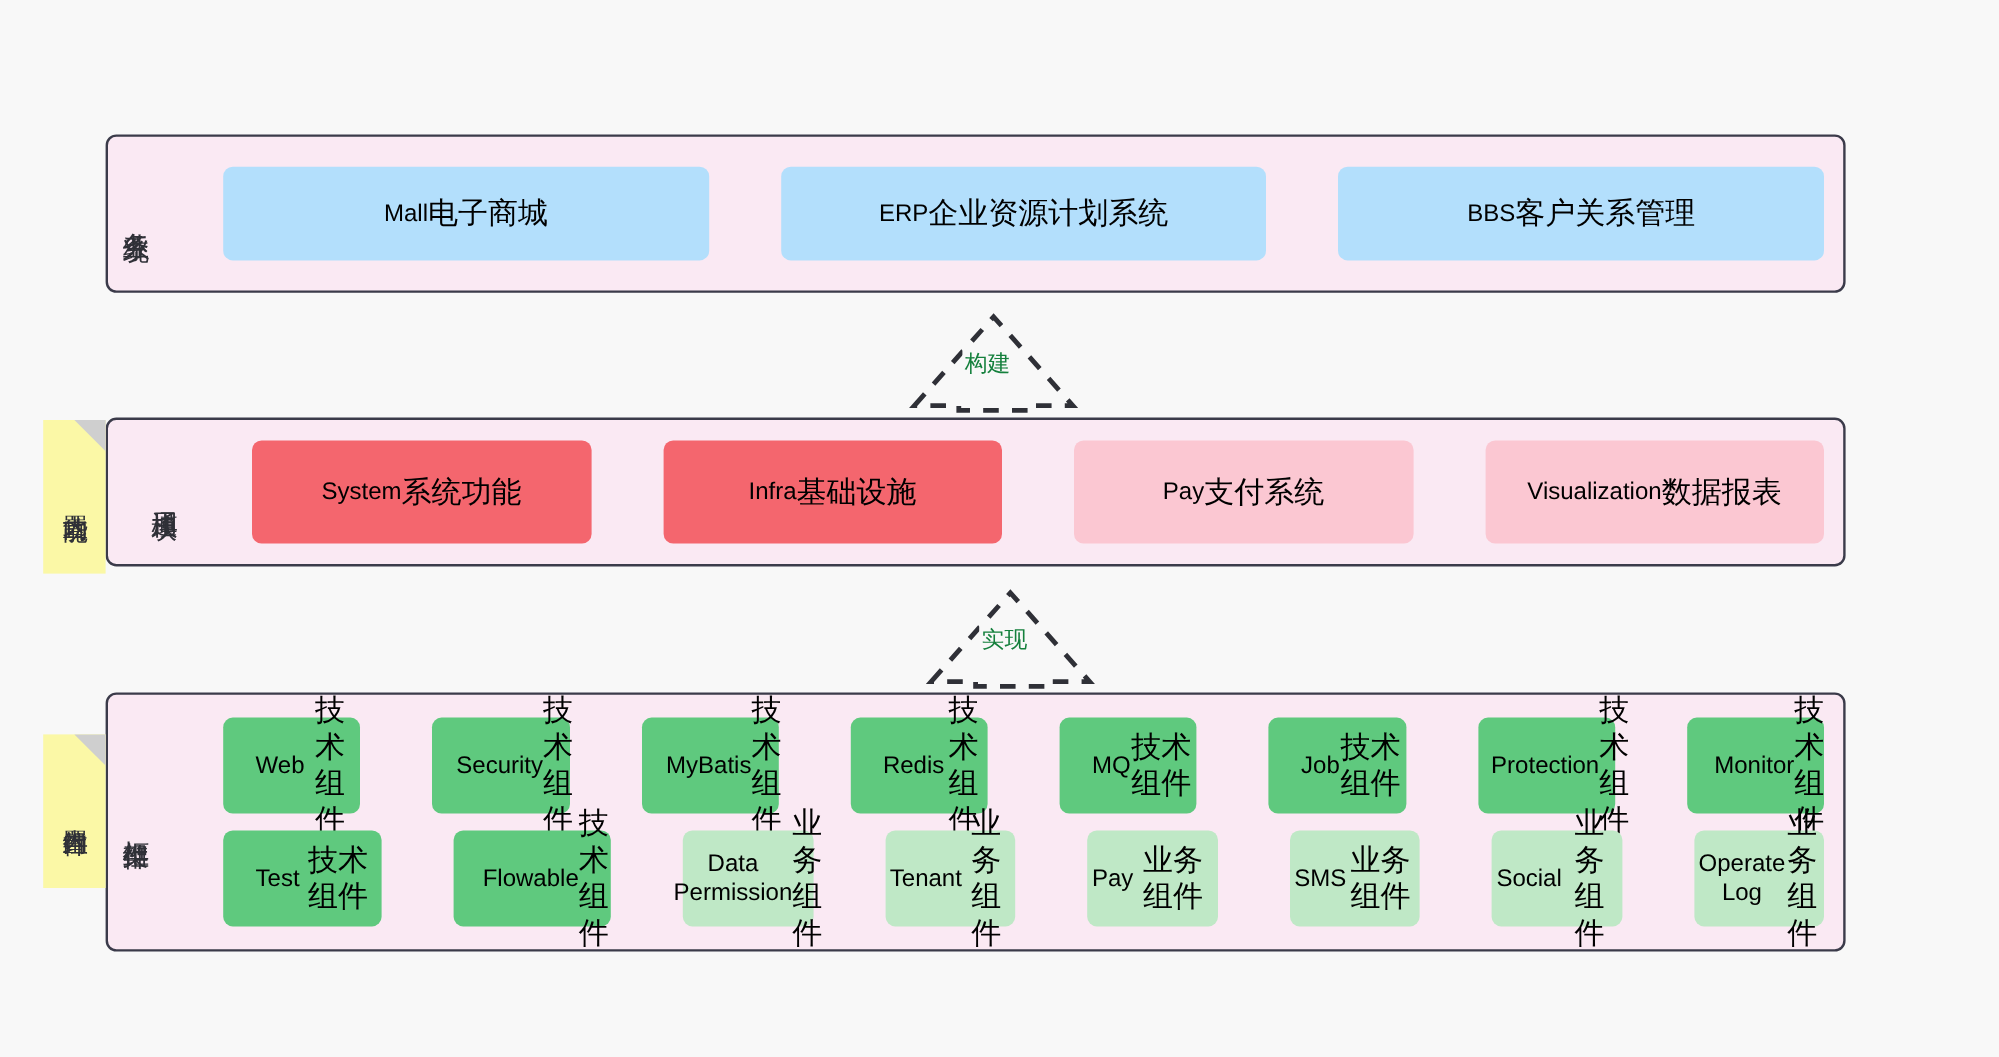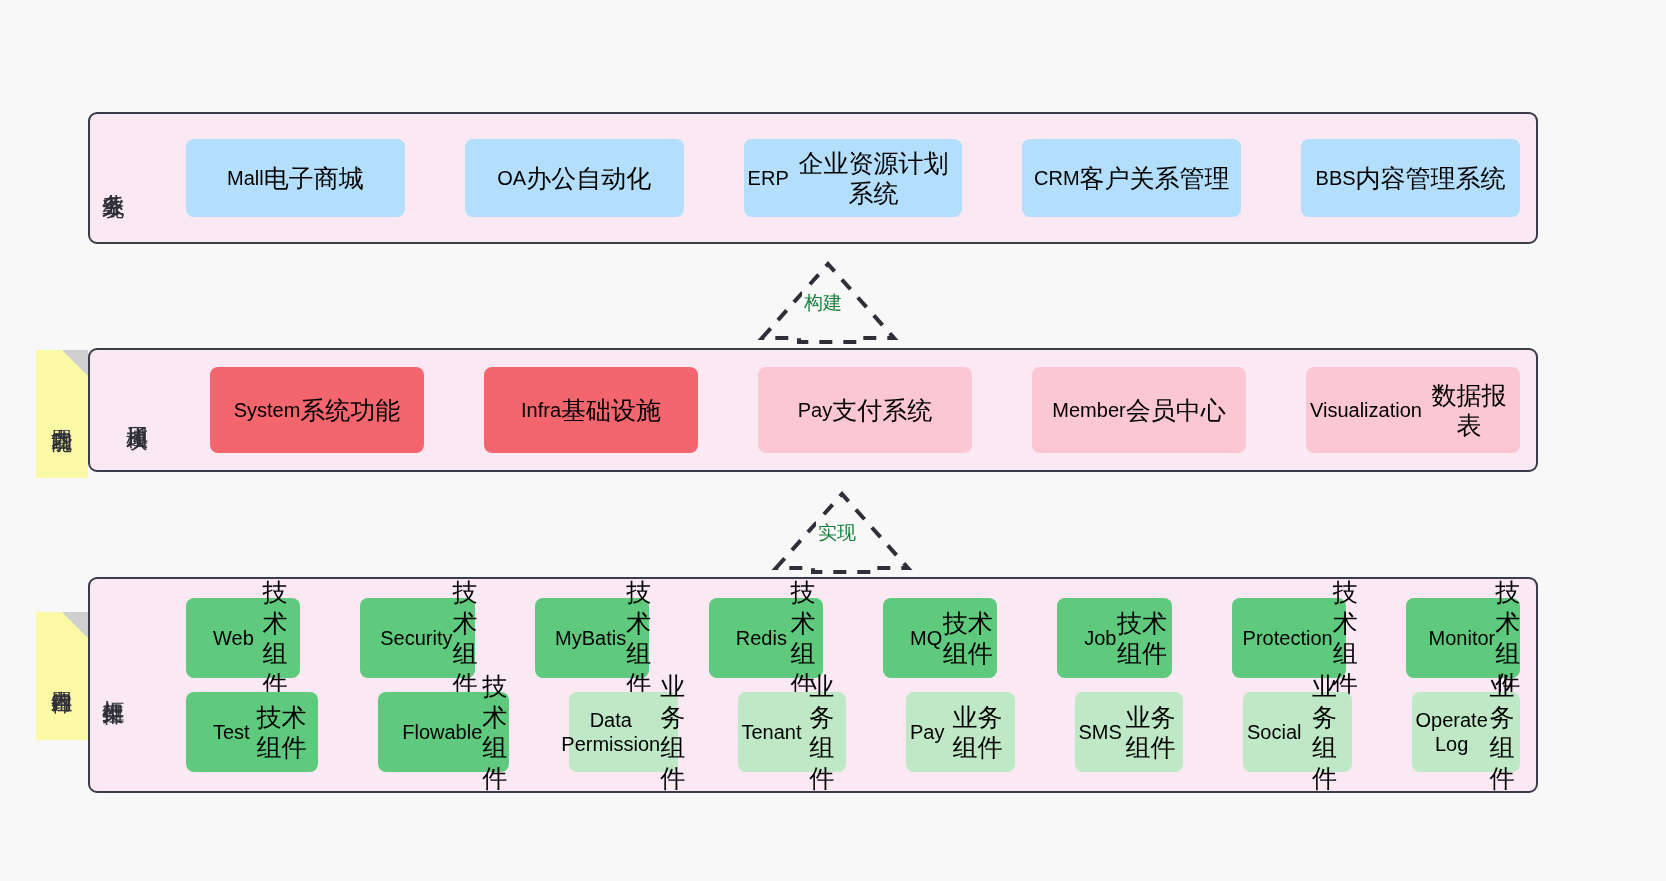--- a/index.html
+++ b/index.html
@@ -132,34 +132,26 @@
 
   <div class="layer" id="layer-business" style="left:88px; top:112px; width:1450px; height:132px;">
     <div class="layer-title">业务系统</div>
     <div class="layer-body">
       <div class="row" id="business-row">
           <div class="card c-blue h-top">
             <div class="t-en">Mall</div>
             <div class="t-cn">电子商城</div>
           </div>
           <div class="card c-blue h-top">
-            <div class="t-en">OA</div>
-            <div class="t-cn">办公自动化</div>
-          </div>
-          <div class="card c-blue h-top">
             <div class="t-en">ERP</div>
             <div class="t-cn">企业资源计划系统</div>
           </div>
           <div class="card c-blue h-top">
-            <div class="t-en">CRM</div>
+            <div class="t-en">BBS</div>
             <div class="t-cn">客户关系管理</div>
-          </div>
-          <div class="card c-blue h-top">
-            <div class="t-en">BBS</div>
-            <div class="t-cn">内容管理系统</div>
           </div>
         </div>
     </div>
   </div>
 
   <div class="arrow-wrap" style="left:757px; top:258px; width:142px; height:88px;">
     <svg width="142" height="88" viewBox="0 0 142 88">
       <path d="M 5 80 L 71 6 L 137 80 L 100 80 L 100 84 L 42 84 L 42 80 Z" fill="#f8f8f8" stroke="#2f3037" stroke-width="4" stroke-dasharray="13 11" stroke-linejoin="miter"></path>
     </svg>
     <div class="arrow-label" style="left:45px; top:32px;">构建</div>
@@ -180,24 +172,20 @@
           </div>
           <div class="card c-red h-mid">
             <div class="t-en">Infra</div>
             <div class="t-cn">基础设施</div>
           </div>
           <div class="card c-pink h-mid">
             <div class="t-en">Pay</div>
             <div class="t-cn">支付系统</div>
           </div>
           <div class="card c-pink h-mid">
-            <div class="t-en">Member</div>
-            <div class="t-cn">会员中心</div>
-          </div>
-          <div class="card c-pink h-mid">
             <div class="t-en">Visualization</div>
             <div class="t-cn">数据报表</div>
           </div>
         </div>
     </div>
   </div>
 
   <div class="arrow-wrap" style="left:771px; top:488px; width:142px; height:88px;">
     <svg width="142" height="88" viewBox="0 0 142 88">
       <path d="M 5 80 L 71 6 L 137 80 L 100 80 L 100 84 L 42 84 L 42 80 Z" fill="#f8f8f8" stroke="#2f3037" stroke-width="4" stroke-dasharray="13 11" stroke-linejoin="miter"></path>

